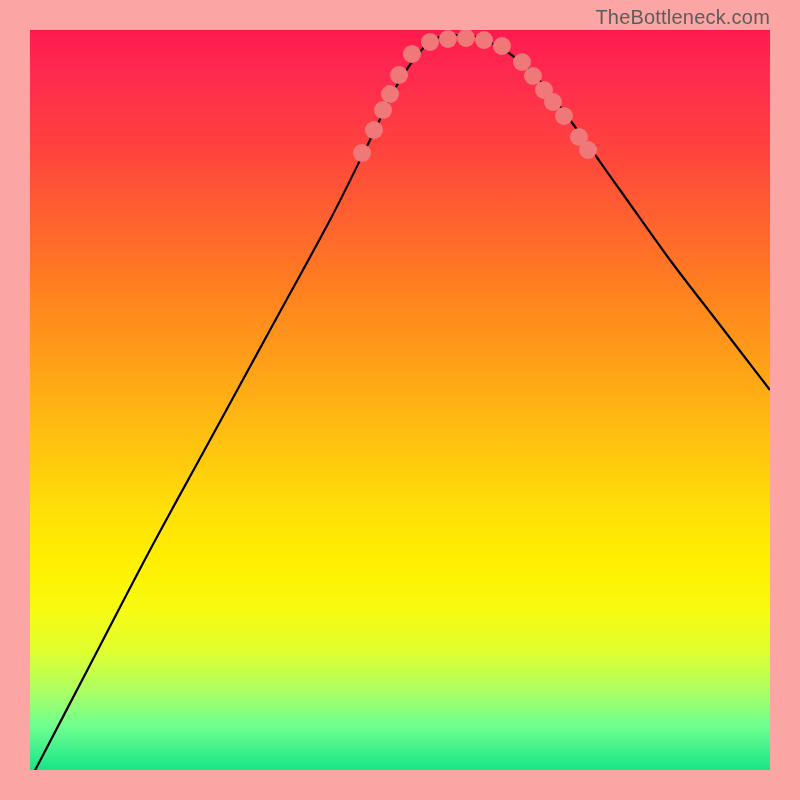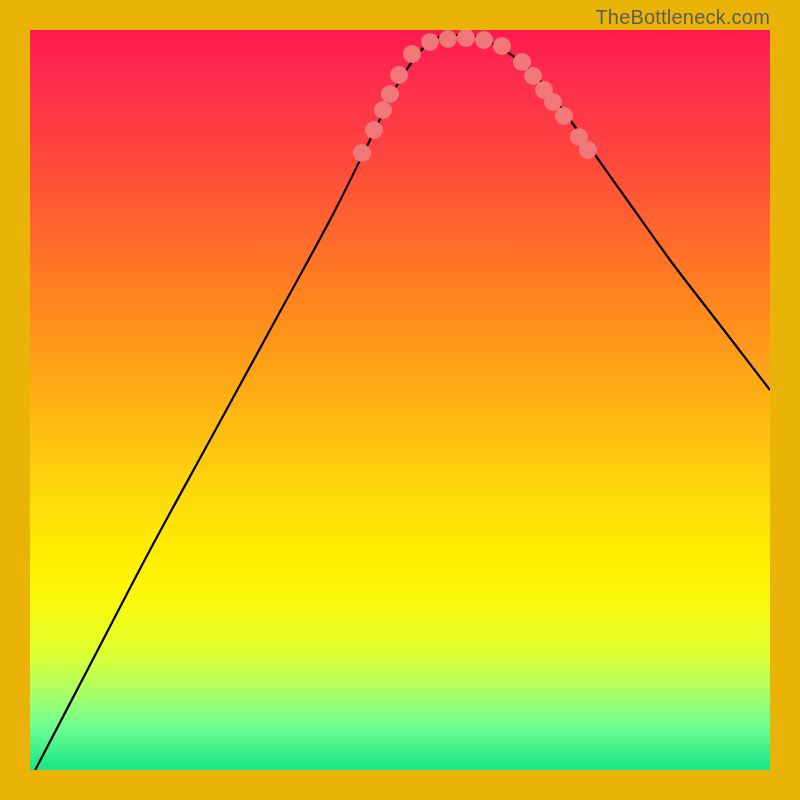--- a/index.html
+++ b/index.html
@@ -8,21 +8,21 @@
   background: #000;
   width: 800px;
   height: 800px;
   overflow: hidden;
   font-family: Arial, sans-serif;
 }
 .container {
   position: relative;
   width: 800px;
   height: 800px;
-  background: #eab308;
+  background: #fca5a5;
 }
 .plot-area {
   position: absolute;
   left: 30px;
   top: 30px;
   width: 740px;
   height: 740px;
   background: linear-gradient(to bottom,
     #ff1a4d 0%,
     #ff2850 5%,

